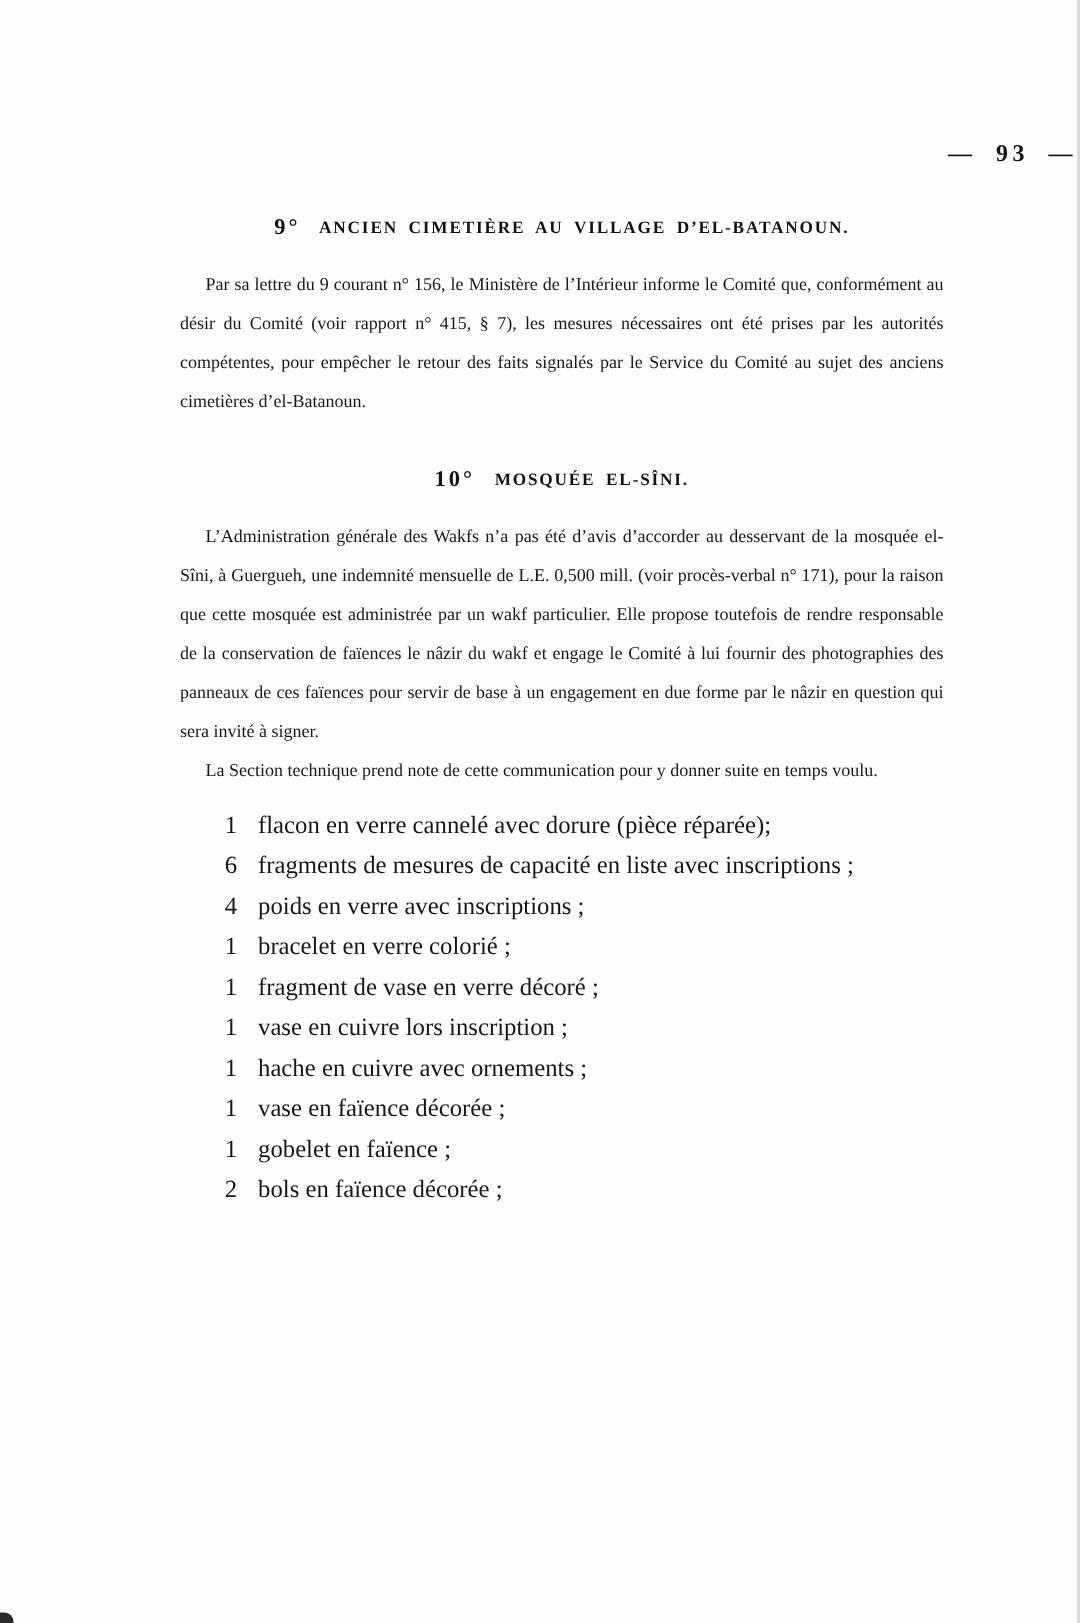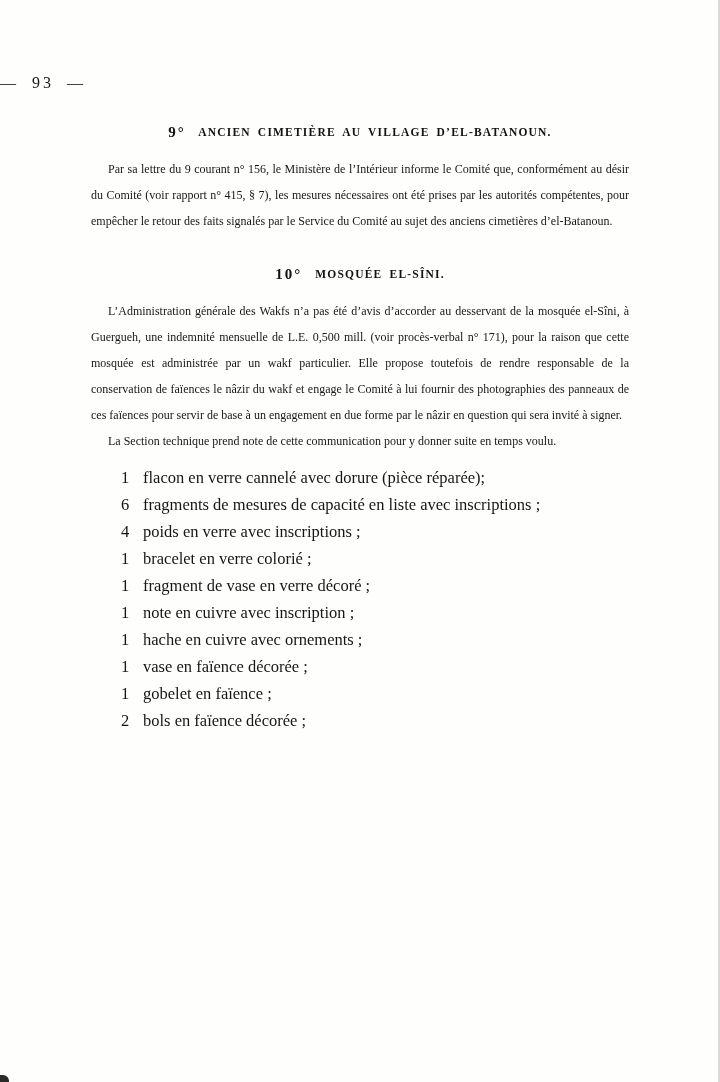--- a/index.html
+++ b/index.html
@@ -14,30 +14,30 @@
     width: 720px;
     height: 1082px;
     margin: 0 auto;
     background: #fefefd;
     color: #161616;
     overflow: hidden;
     border-right: 2px solid #d9d9d6;
   }
 
   .page-number {
-    padding-top: 74px;
-    text-align: left;
+    padding-top: 94px;
+    text-align: right;
     font-size: 16px;
-    font-weight: normal;
+    font-weight: bold;
     letter-spacing: 3px;
     word-spacing: 6px;
   }
 
   .content {
-    padding: 0 89px 0 91px;
+    padding: 0 89px 0 120px;
   }
 
   .section-heading {
     margin-top: 32px;
     margin-bottom: 15px;
     text-align: center;
     font-weight: bold;
     font-size: 11.5px;
     letter-spacing: 1.2px;
     word-spacing: 3px;
@@ -141,21 +141,21 @@
         <li class="object-item">
           <span class="qty">1</span>
           <span class="desc">bracelet en verre colorié ;</span>
         </li>
         <li class="object-item">
           <span class="qty">1</span>
           <span class="desc">fragment de vase en verre décoré ;</span>
         </li>
         <li class="object-item">
           <span class="qty">1</span>
-          <span class="desc">note en cuivre avec inscription ;</span>
+          <span class="desc">vase en cuivre lors inscription ;</span>
         </li>
         <li class="object-item">
           <span class="qty">1</span>
           <span class="desc">hache en cuivre avec ornements ;</span>
         </li>
         <li class="object-item">
           <span class="qty">1</span>
           <span class="desc">vase en faïence décorée ;</span>
         </li>
         <li class="object-item">

